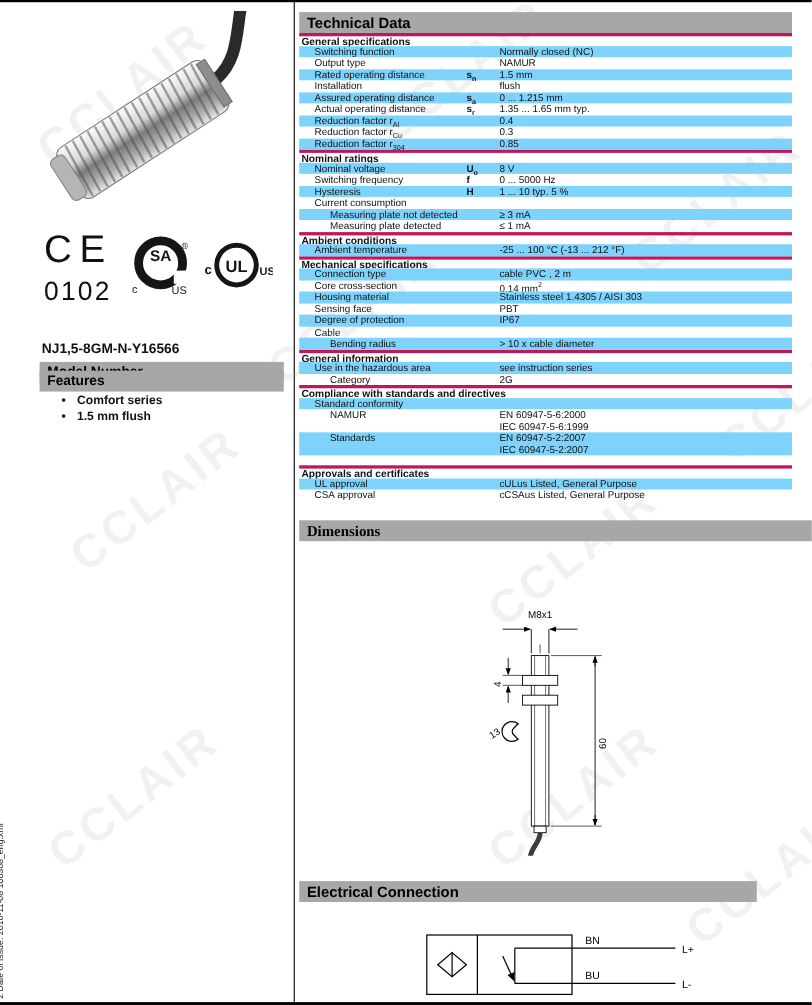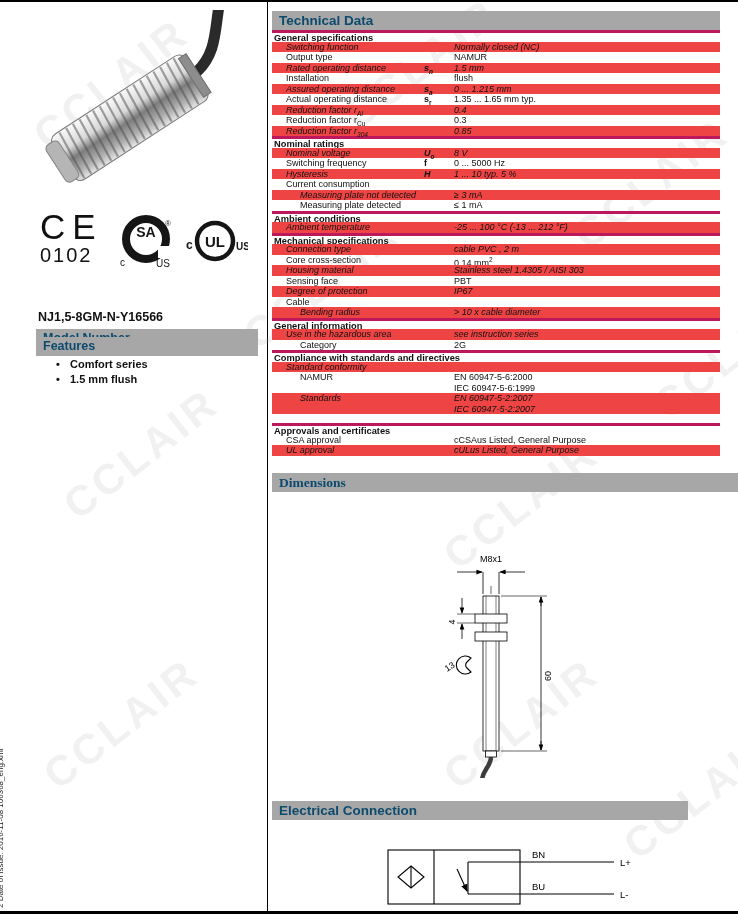--- a/index.html
+++ b/index.html
@@ -8,42 +8,42 @@
   .topline{position:absolute;top:0;left:0;width:738px;height:2px;background:#000;}
   .bottomline{position:absolute;bottom:0;left:0;width:738px;height:3px;background:#000;}
   .divider-v{position:absolute;top:0;left:267px;width:1px;height:914px;background:#000;}
 
   
   .wm{position:absolute;font-size:42px;font-weight:bold;letter-spacing:4px;
       color:rgba(170,170,170,0.16);transform:rotate(-38deg);white-space:nowrap;pointer-events:none;}
 
   
   .bar{position:absolute;background:#a7a7a7;height:19px;line-height:19px;
-       font-weight:bold;padding-left:7px;box-sizing:border-box;color:#0c4a6e;}
+       font-weight:bold;padding-left:7px;box-sizing:border-box;color:#000000;}
   .bar.small{font-size:12.5px;}
   .bar.big{font-size:13.5px;}
 
   
   .left-col{position:absolute;left:0;top:0;width:267px;height:914px;}
   .model-value{position:absolute;left:38px;top:310px;font-size:12.5px;font-weight:bold;}
   .features-list{position:absolute;left:56px;top:357px;margin:0;padding:0;list-style:none;}
   .features-list li{font-size:11px;font-weight:bold;height:15px;line-height:15px;}
   .features-list li .dot{display:inline-block;width:14px;}
   .ce-block{position:absolute;left:40px;top:210px;text-align:left;}
   .ce-text{font-size:35px;letter-spacing:7px;font-weight:500;line-height:34px;}
-  .ce-num{font-size:20px;letter-spacing:2px;line-height:22px;}
+  .ce-num{font-size:24px;letter-spacing:2px;line-height:22px;margin-top:11px;}
 
   
   .right-col{position:absolute;left:267px;top:0;width:471px;height:914px;}
   .specs{position:absolute;left:5px;top:30px;width:448px;}
   .sec-header{height:11.5px;line-height:11.5px;font-size:9.3px;font-weight:bold;
               border-top:3px solid #be185d;padding-left:2px;box-sizing:border-box;}
   .spec-row{position:relative;height:10.5px;line-height:10.6px;font-size:9px;}
   .spec-row.two-line{height:21px;}
-  .spec-row.stripe{background:#ef4444;font-style:italic;}
+  .spec-row.stripe{background:#7dd3fc;}
   .row-gap{height:9px;}
   .lab{position:absolute;top:0;}
   .ind1{left:14px;} .ind2{left:28px;}
   .sym{position:absolute;left:152px;top:0;font-weight:bold;}
   .val{position:absolute;left:182px;top:0;}
   .val2{top:10.5px;}
   sub{font-size:6.5px;} sup{font-size:6.5px;}
 
   .footer-vert{position:absolute;left:5px;bottom:6px;transform:rotate(-90deg);
                transform-origin:0 100%;white-space:nowrap;font-size:8px;color:#222;}
@@ -269,27 +269,27 @@
         <span class="val">EN 60947-5-6:2000</span>
         <span class="val val2">IEC 60947-5-6:1999</span>
       </div>
       <div class="spec-row stripe two-line">
         <span class="lab ind2">Standards</span>
         <span class="val">EN 60947-5-2:2007</span>
         <span class="val val2">IEC 60947-5-2:2007</span>
       </div>
       <div class="row-gap"></div>
       <div class="sec-header">Approvals and certificates</div>
+      <div class="spec-row stripe">
+        <span class="lab ind1">UL approval</span>
+        <span class="val">cULus Listed, General Purpose</span>
+      </div>
       <div class="spec-row">
         <span class="lab ind1">CSA approval</span>
         <span class="val">cCSAus Listed, General Purpose</span>
-      </div>
-      <div class="spec-row stripe">
-        <span class="lab ind1">UL approval</span>
-        <span class="val">cULus Listed, General Purpose</span>
       </div>
     </div>
 
   <div class="bar big" style="left:5px;top:473px;width:520px;font-family:Liberation Serif, serif;">
     <span>Dimensions</span>
   </div>
 
   <svg width="210" height="232" style="position:absolute;left:128px;top:546px;" viewBox="0 0 210 232">
     <defs>
       <marker id="arr" markerWidth="8" markerHeight="8" refX="7" refY="3" orient="auto">

